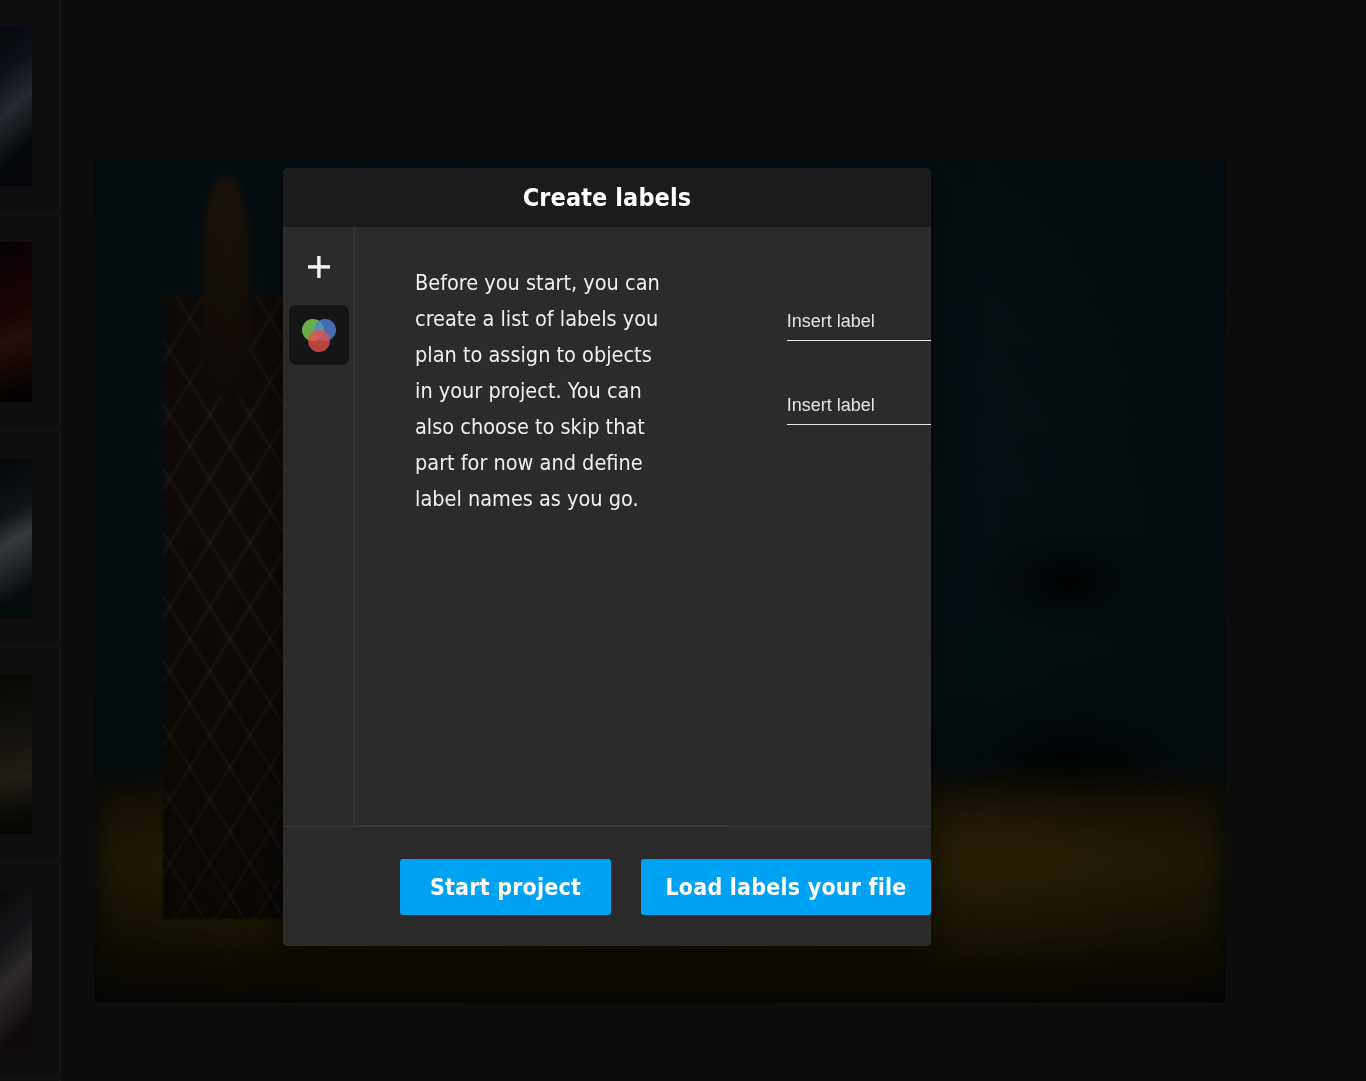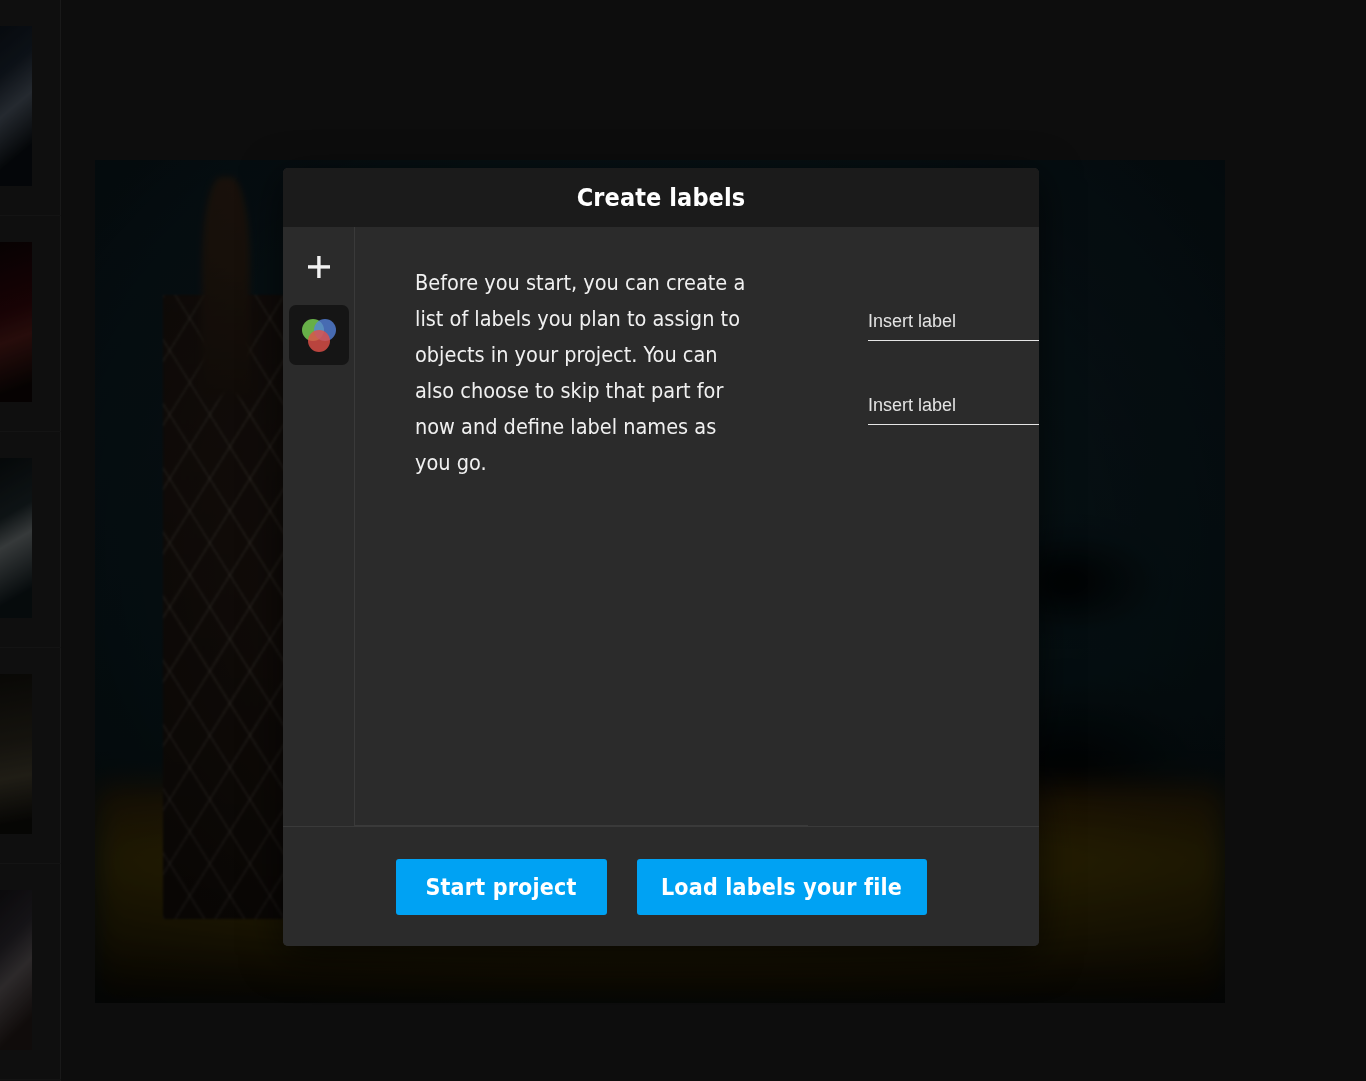--- a/index.html
+++ b/index.html
@@ -135,21 +135,21 @@
   .modal-scrim {
     position: absolute;
     inset: 0;
     background: rgba(0,0,0,0.30);
   }
 
   .modal {
     position: absolute;
     left: 283px;
     top: 168px;
-    width: 756px;
+    width: 648px;
     height: 778px;
     background: #2b2b2b;
     border-radius: 5px;
     box-shadow: 0 10px 40px rgba(0,0,0,0.65);
     overflow: hidden;
     display: flex;
     flex-direction: column;
   }
 
   .modal-header {
@@ -295,21 +295,21 @@
     cursor: pointer;
   }
 
   .modal-footer {
     flex: 0 0 auto;
     height: 120px;
     border-top: 1px solid #3a3a3a;
     background: #2b2b2b;
     display: flex;
     align-items: center;
-    justify-content: center;
+    justify-content: flex-end;
     gap: 30px;
   }
   .btn {
     background: #00a2f3;
     color: #ffffff;
     border: none;
     border-radius: 3px;
     height: 56px;
     font-size: 23px;
     font-weight: bold;

